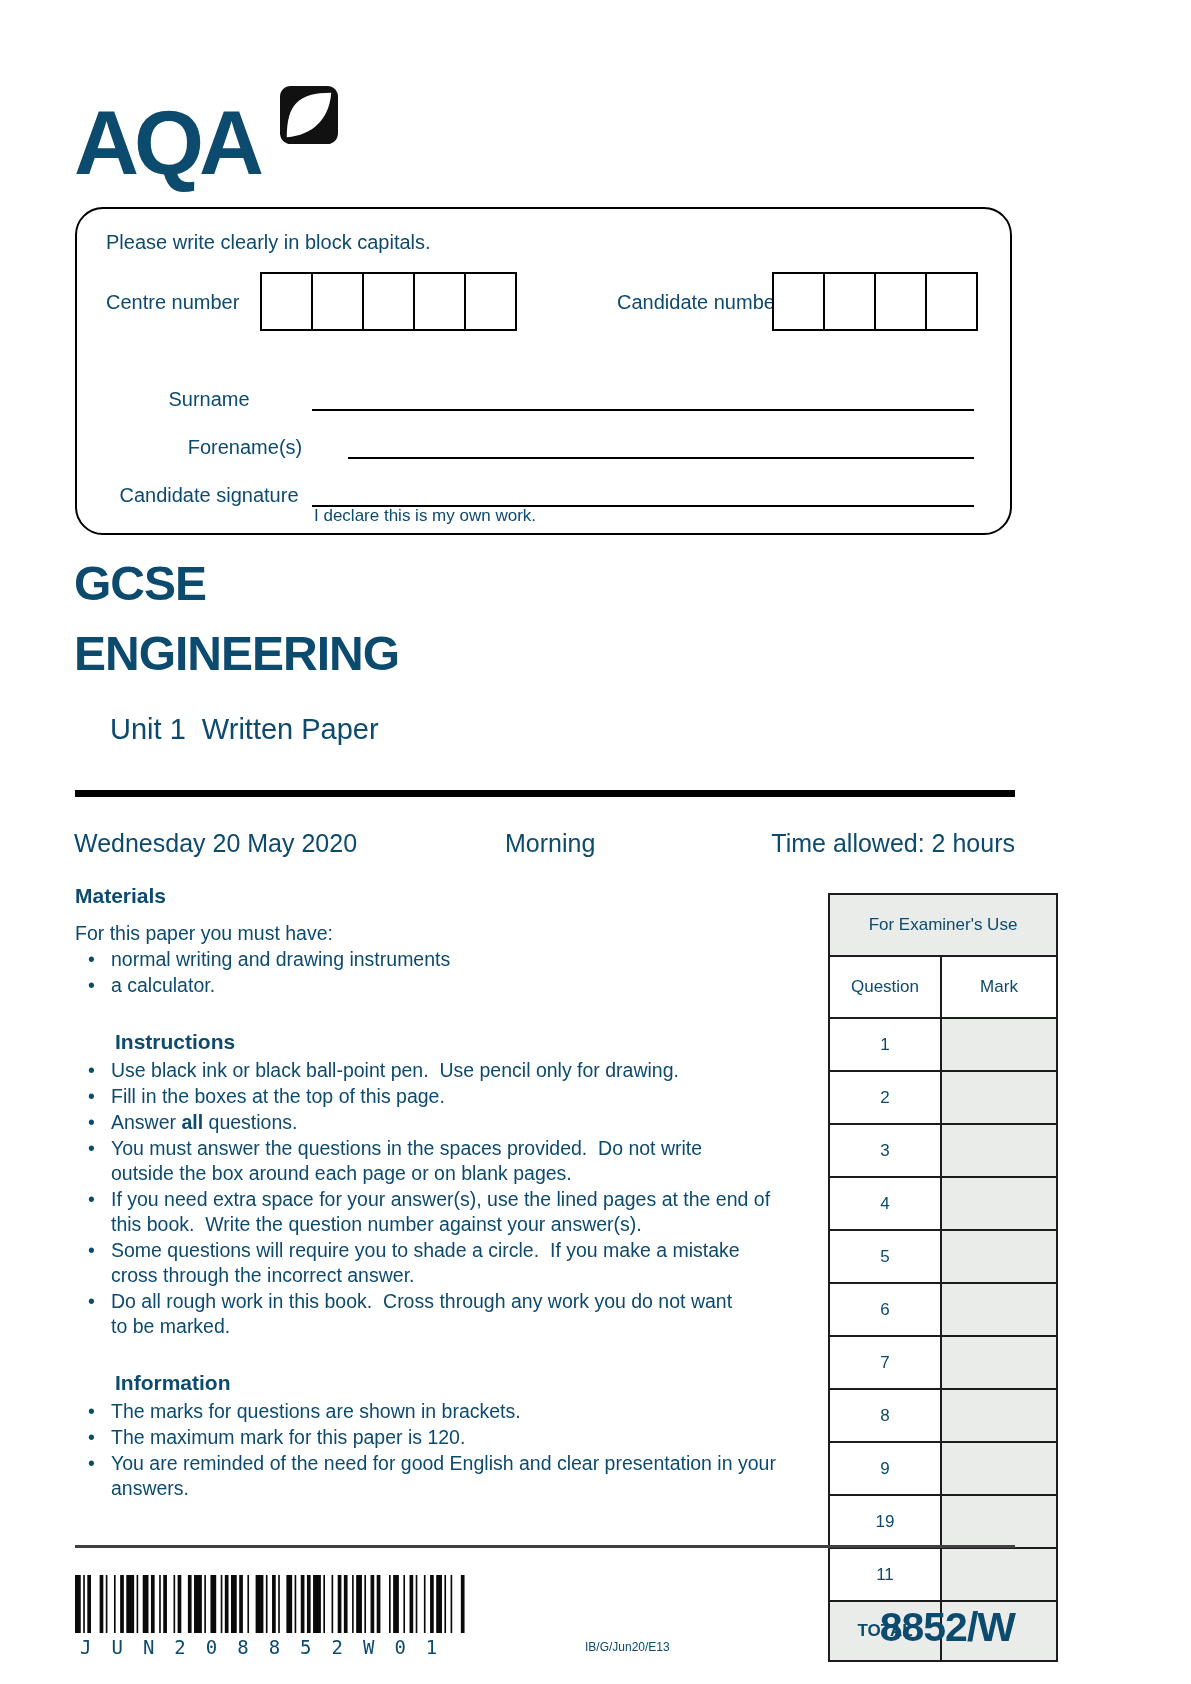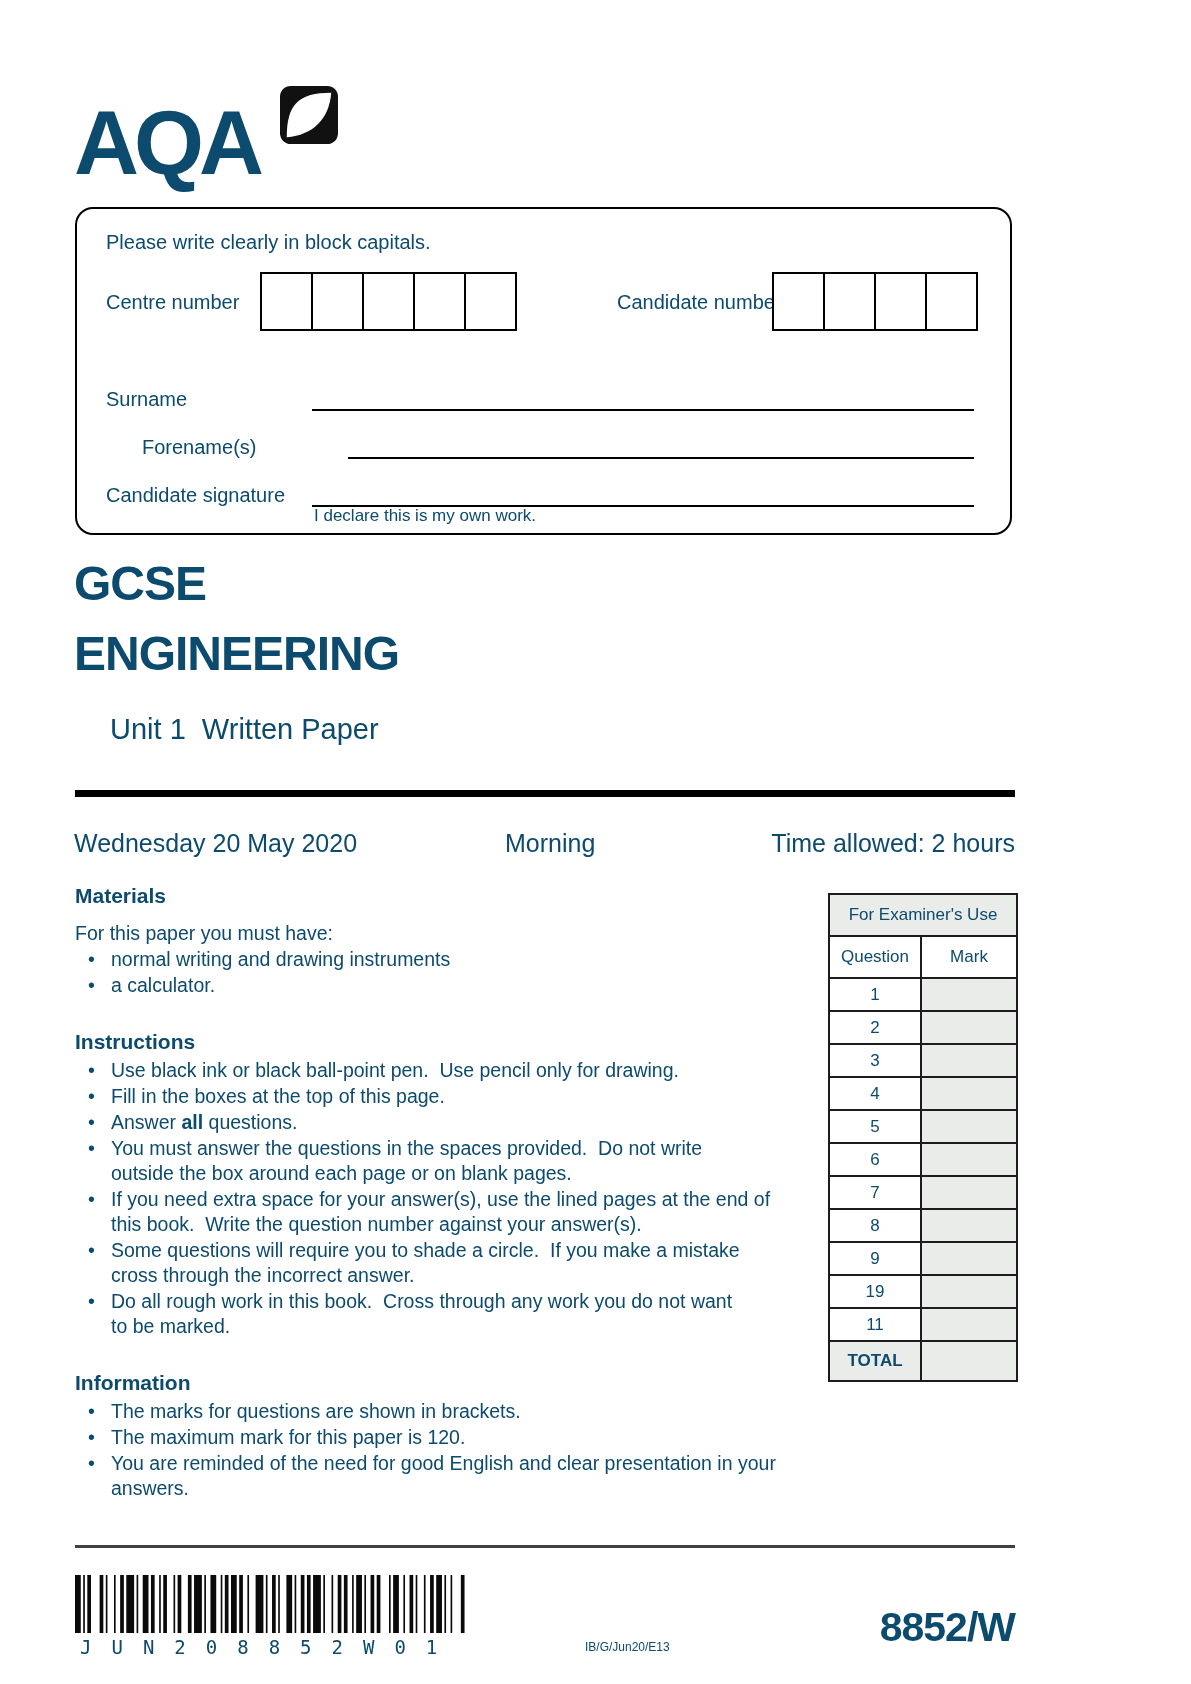--- a/index.html
+++ b/index.html
@@ -7,31 +7,31 @@
         font-family:"Liberation Sans",sans-serif;overflow:hidden;}
 
   
   .logo{position:absolute;left:74px;top:86px;width:280px;height:100px;}
   .logo-text{position:absolute;left:0;top:12px;font-size:90px;font-weight:800;
              letter-spacing:-5px;line-height:1;font-family:"Liberation Sans",sans-serif;}
   .logo-leaf{position:absolute;left:206px;top:0;}
 
   
   .cbox{position:absolute;left:75px;top:207px;width:937px;height:328px;
-        border:2px solid #000;border-radius:18px;box-sizing:border-box;}
+        border:2px solid #000;border-radius:28px;box-sizing:border-box;}
   .cbox-instruction{position:absolute;left:29px;top:22px;font-size:20px;}
   .field-label{font-size:20px;}
   .centre-label{position:absolute;left:29px;top:64px;height:58px;display:flex;align-items:center;}
   .cand-label{position:absolute;left:516px;top:64px;height:58px;display:flex;align-items:center;margin-left:24px;}
   .cells{position:absolute;top:63px;display:flex;}
   .centre-cells{left:183px;}
   .cand-cells{left:695px;}
   .cell{width:53px;height:59px;border:2px solid #000;margin-left:-2px;box-sizing:border-box;background:#fff;}
   .cell:first-child{margin-left:0;}
-  .line-row{position:absolute;left:29px;right:36px;display:flex;align-items:flex-end;height:30px;}
+  .line-row{position:absolute;left:29px;right:36px;display:flex;align-items:flex-end;height:30px;text-align:center;}
   .row-surname{top:172px;}
   .row-forename{top:220px;margin-left:36px;}
   .row-signature{top:268px;}
   .line-row .field-label{width:206px;}
   .write-line{flex:1;border-bottom:2px solid #000;height:100%;}
   .declaration{position:absolute;left:237px;top:297px;font-size:17px;}
 
   
   .t-qual{position:absolute;left:74px;top:560px;font-size:48px;font-weight:700;letter-spacing:-1px;line-height:1;}
   .t-subject{position:absolute;left:74px;top:630px;font-size:48px;font-weight:700;letter-spacing:-1px;line-height:1;}
@@ -39,31 +39,31 @@
 
   .rule-thick{position:absolute;left:75px;top:790px;width:940px;height:7px;background:#000;}
 
   .session-date{position:absolute;left:74px;top:829px;font-size:25px;font-weight:500;}
   .session-time{position:absolute;left:505px;top:829px;font-size:25px;font-weight:500;}
   .session-allowed{position:absolute;right:176px;top:829px;font-size:25px;font-weight:500;}
 
   
   .main-left{position:absolute;left:75px;top:882px;width:742px;font-size:19.5px;line-height:25px;}
   .sec-heading{font-size:21px;font-weight:700;margin:0 0 3px 0;line-height:27px;}
-  .mt-sec{margin-top:30px;}
+  .mt-sec{margin-top:30px;margin-left:40px;}
   .intro{margin:12px 0 1px 0;}
   .bullet{display:flex;margin:0 0 1px 0;}
   .dot{width:36px;padding-left:13px;box-sizing:border-box;flex:none;}
   .btext{white-space:pre-wrap;flex:1;}
   .b-bold{font-weight:700;}
 
   
   .exam-table{position:absolute;left:828px;top:893px;border-collapse:collapse;
               font-size:17px;text-align:center;table-layout:fixed;}
-  .exam-table td{border:2px solid #1c1c1c;padding:0;margin-left:14px;}
+  .exam-table td{border:2px solid #1c1c1c;padding:10px;margin-left:14px;}
   .shade{background:#e9ece9;}
   .t-title{width:184px;height:40px;}
   .t-colhead{height:40px;}
   .col-q{width:90px;}
   .col-m{width:94px;}
   .t-q{height:31px;background:#fff;}
   .t-m{height:31px;}
   .t-total{height:38px;font-weight:700;}
 
   

